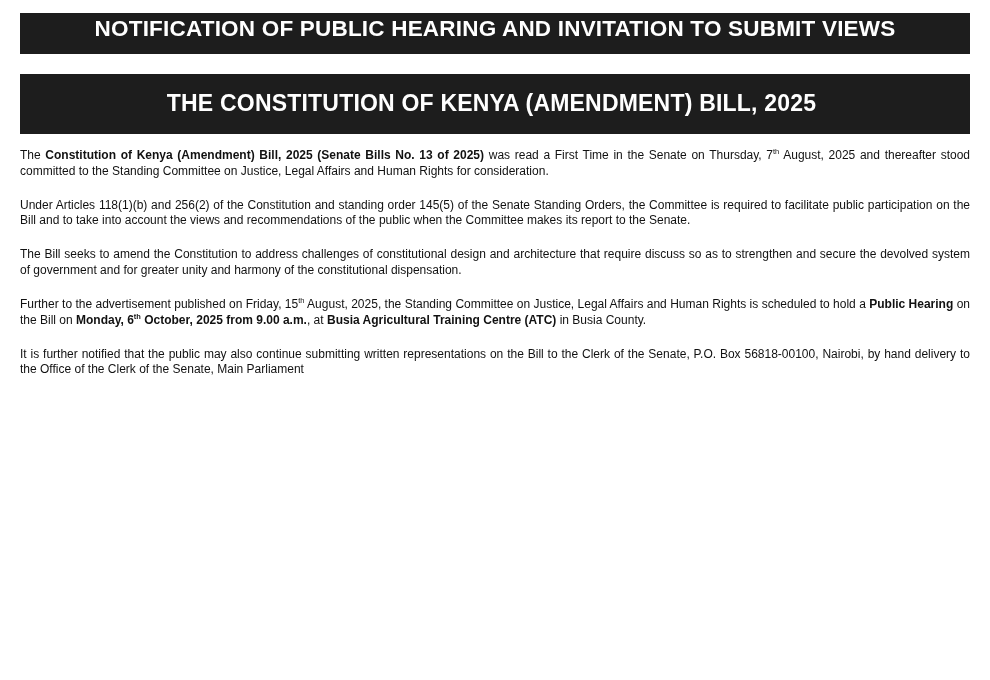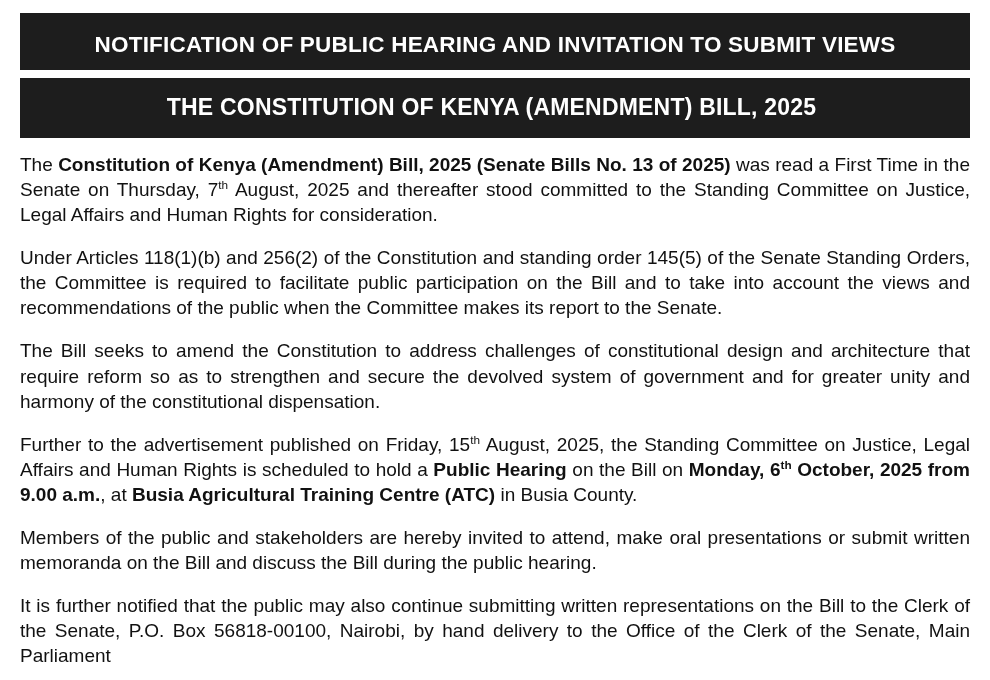--- a/index.html
+++ b/index.html
@@ -23,39 +23,39 @@
   }
   .banner {
     background: #1d1d1d;
     color: #ffffff;
     text-align: center;
     font-weight: bold;
     letter-spacing: 0.2px;
   }
   .banner-1 {
     margin-top: 13px;
-    padding: 20px 8px 13px 8px;
+    padding: 4px 8px 13px 8px;
     font-size: 22.5px;
     line-height: 1.05;
   }
   .banner-2 {
-    margin-top: 8px;
+    margin-top: 20px;
     padding: 14px 15px 16px 8px;
     font-size: 23px;
     line-height: 1.32;
   }
   .banner-2 .line {
     display: block;
   }
   .body-text {
     margin-top: 14px;
   }
   p.para {
     margin: 0 0 18px 0;
-    font-size: 19px;
+    font-size: 12px;
     line-height: 1.32;
     text-align: justify;
     text-justify: inter-word;
     color: #111111;
   }
   p.para:last-child {
     margin-bottom: 0;
   }
   b, strong {
     font-weight: bold;
@@ -86,26 +86,25 @@
   </div>
 
   <div class="body-text">
 
     <p class="para">
       <span>The </span><b>Constitution of Kenya (Amendment) Bill, 2025 (Senate Bills No. 13 of 2025)</b><span> was read a First Time in the Senate on Thursday, 7</span><sup>th</sup><span> August, 2025 and thereafter stood committed to the Standing Committee on Justice, Legal Affairs and Human Rights for consideration.</span>
     </p>
 
     <p class="para">Under Articles 118(1)(b) and 256(2) of the Constitution and standing order 145(5) of the Senate Standing Orders, the Committee is required to facilitate public participation on the Bill and to take into account the views and recommendations of the public when the Committee makes its report to the Senate.</p>
 
-    <p class="para">The Bill seeks to amend the Constitution to address challenges of constitutional design and architecture that require reform so as to strengthen and secure the devolved system of government and for greater unity and harmony of the constitutional dispensation.</p>
+    <p class="para">The Bill seeks to amend the Constitution to address challenges of constitutional design and architecture that require discuss so as to strengthen and secure the devolved system of government and for greater unity and harmony of the constitutional dispensation.</p>
 
     <p class="para">
       <span>Further to the advertisement published on Friday, 15</span><sup>th</sup><span> August, 2025, the Standing Committee on Justice, Legal Affairs and Human Rights is scheduled to hold a </span><b>Public Hearing</b><span> on the Bill on </span><b>Monday, 6</b><b><sup>th</sup></b><b> October, 2025 from 9.00 a.m.</b><span>, at </span><b>Busia Agricultural Training Centre (ATC)</b><span> in Busia County.</span>
     </p>
 
-    <p class="para">Members of the public and stakeholders are hereby invited to attend, make oral presentations or submit written memoranda on the Bill and discuss the Bill during the public hearing.</p>
 
     <p class="para">It is further notified that the public may also continue submitting written representations on the Bill to the Clerk of the Senate, P.O. Box 56818-00100, Nairobi, by hand delivery to the Office of the Clerk of the Senate, Main Parliament</p>
 
   </div>
 
   <div class="clip-bottom"></div>
 </div>
 
 </body></html>

